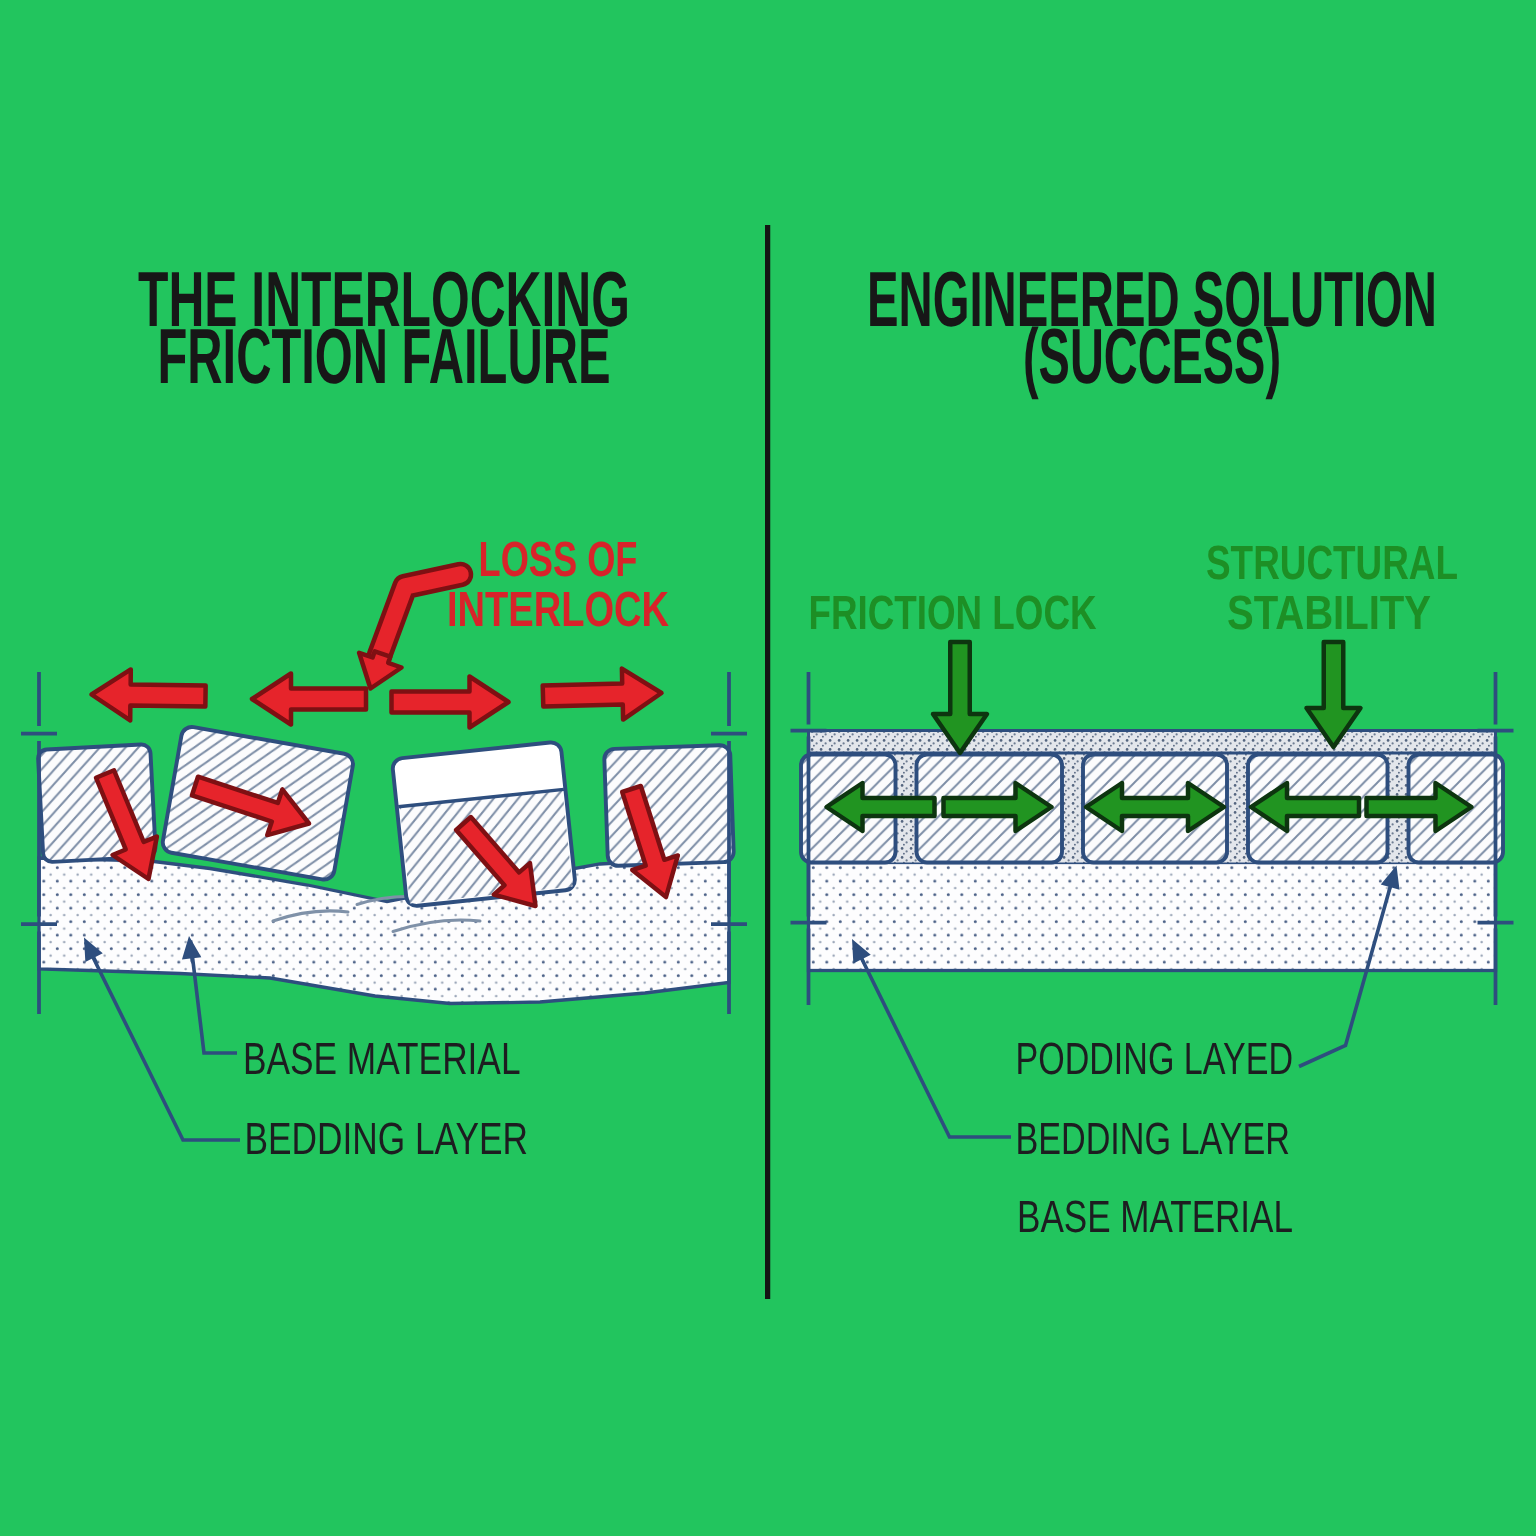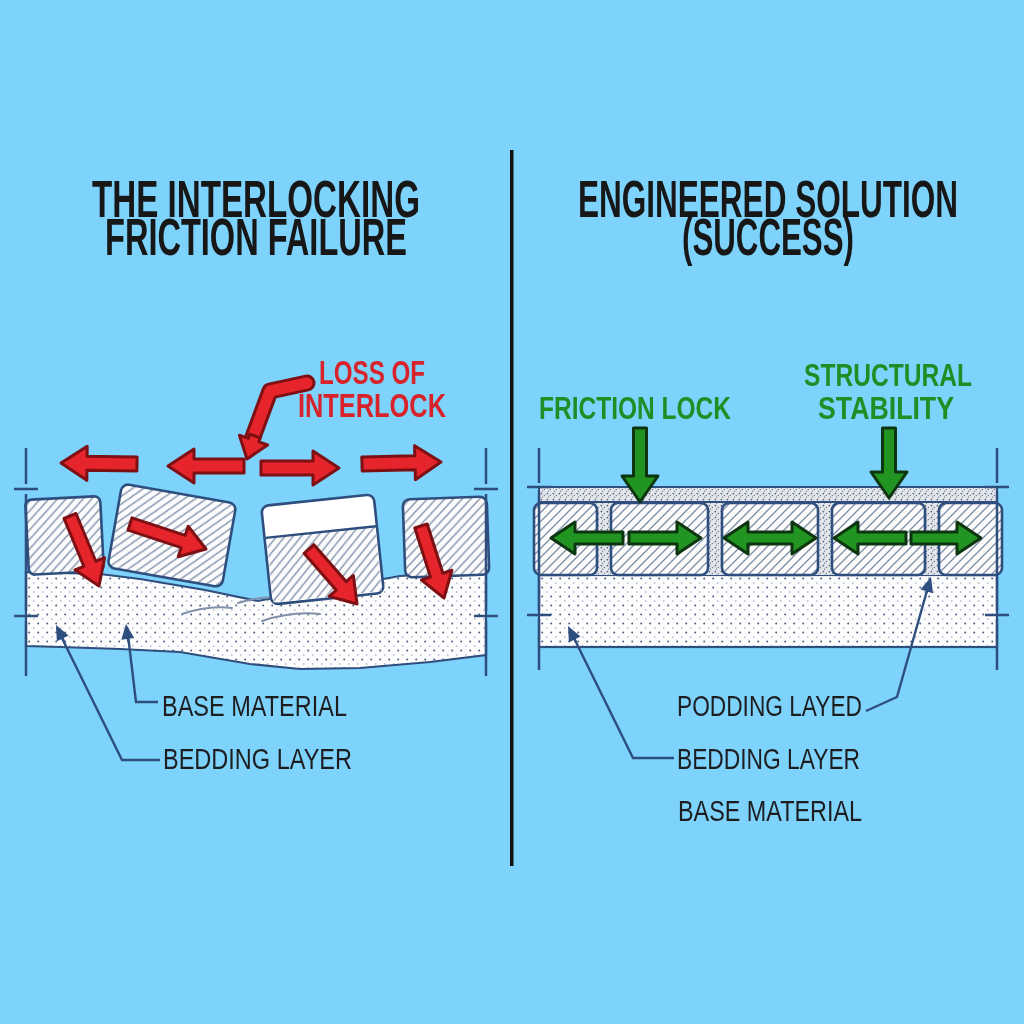--- a/index.html
+++ b/index.html
@@ -1,17 +1,17 @@
 <!DOCTYPE html>
 <html><head>
 <meta charset="utf-8">
 <style>
   html,body{margin:0;padding:0;background:#ffffff;}
   body{width:1024px;height:1024px;overflow:hidden;font-family:"Liberation Sans",sans-serif;}
-  #stage{position:relative;width:1024px;height:1024px;background:#7dd3fc;}
+  #stage{position:relative;width:1024px;height:1024px;background:#22c55e;}
   svg{display:block;}
   text{font-family:"Liberation Sans",sans-serif;}
   .t-title{font-weight:700;fill:#171717;}
   .t-red{font-weight:700;fill:#d8232a;}
   .t-green{font-weight:700;fill:#1d8f25;}
   .t-label{font-weight:400;fill:#1d1d20;}
   .pv{fill:url(#hatch);stroke:#2e4e7e;stroke-width:2.6;}
   .line{stroke:#2e4e7e;stroke-width:2.3;fill:none;}
   .edge{stroke:#2e4e7e;stroke-width:2.5;fill:none;}
   .leader{stroke:#2e4e7e;stroke-width:2.4;fill:none;}

